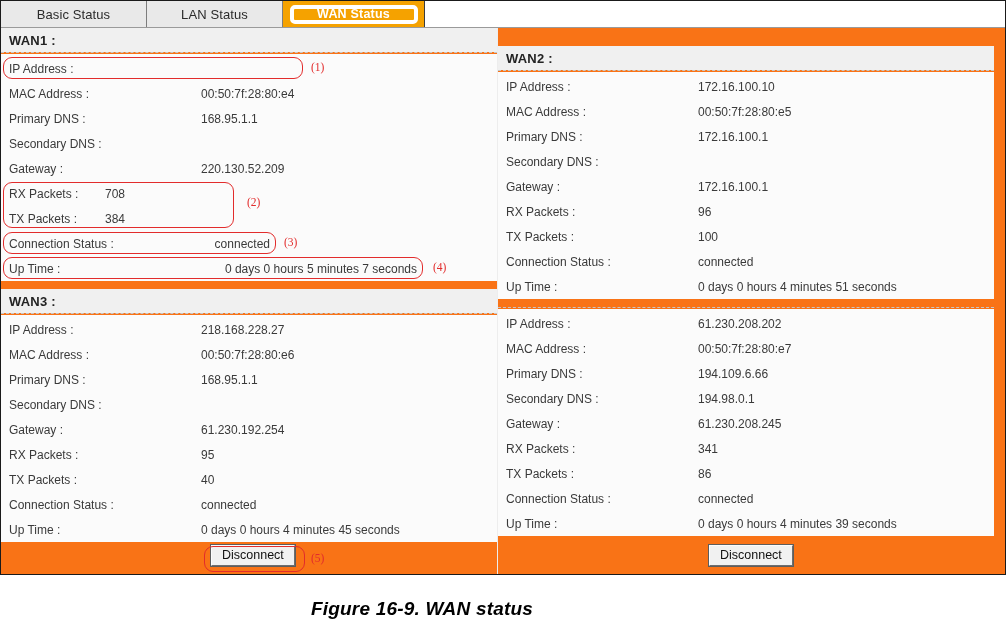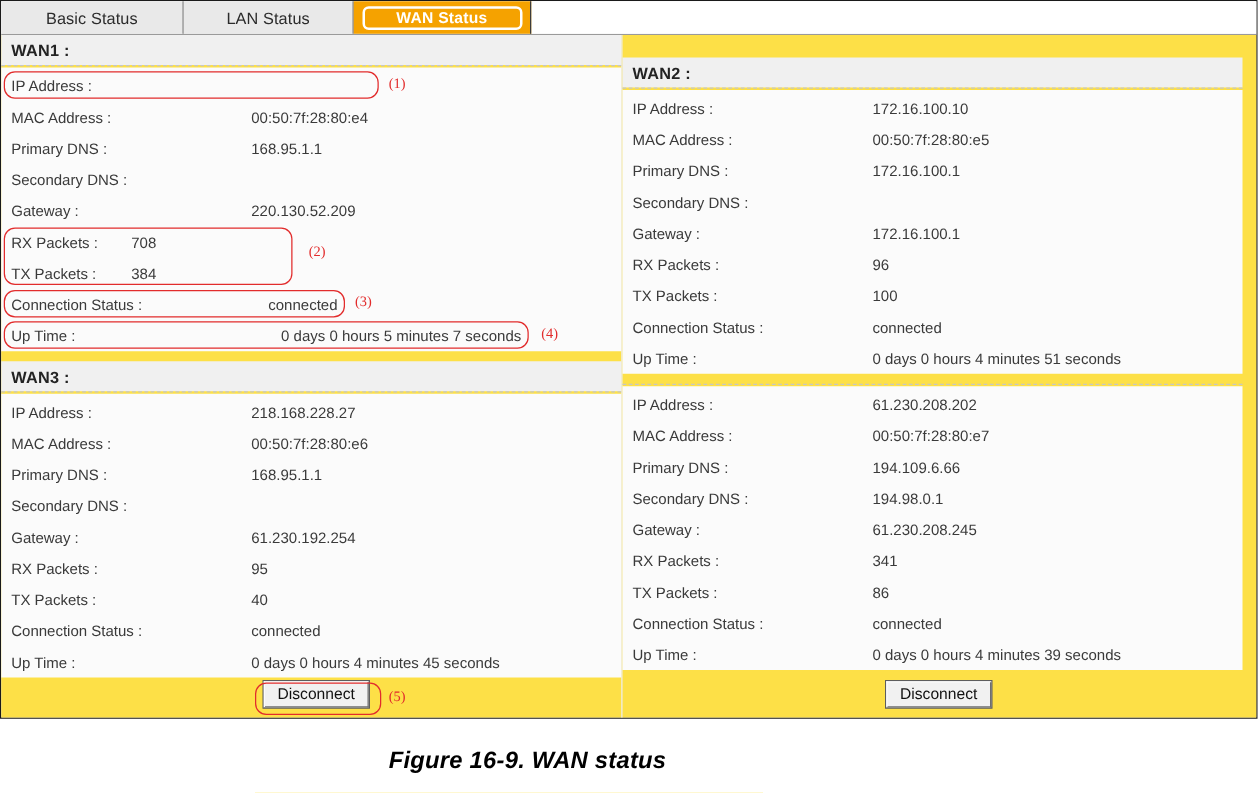--- a/index.html
+++ b/index.html
@@ -56,38 +56,38 @@
     width: 142px;
     background: #f5a200;
     border-right: 1px solid #3c3c3c;
   }
   .tab-wan .tab-inner {
     display: flex;
     align-items: center;
     justify-content: center;
     width: 128px;
     height: 19px;
-    border: 2px solid #ffffff;
+    border: 4px solid #ffffff;
     border-radius: 5px;
     color: #ffffff;
     font-weight: bold;
     font-size: 12.5px;
     box-sizing: border-box;
     letter-spacing: 0.2px;
   }
   .tab-filler {
     flex: 1;
     background: #ffffff;
   }
 
   
   .content {
     position: relative;
     height: 546px;
-    background: #fde047;
+    background: #f97316;
     padding-left: 44px;
   }
   .vdivider {
     position: absolute;
     left: 496px; top: 0;
     width: 1px; height: 546px;
     background: #ededed;
   }
 
   .block {

